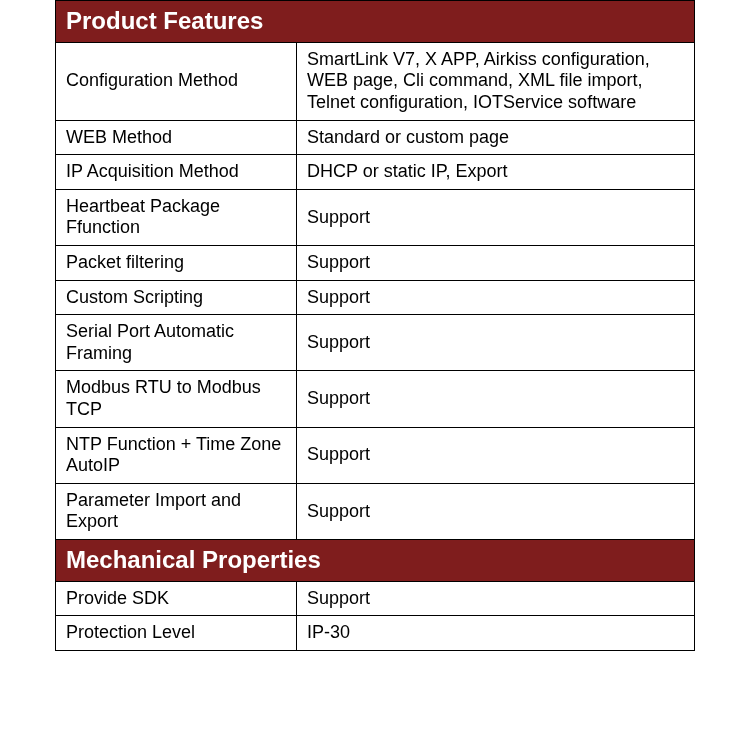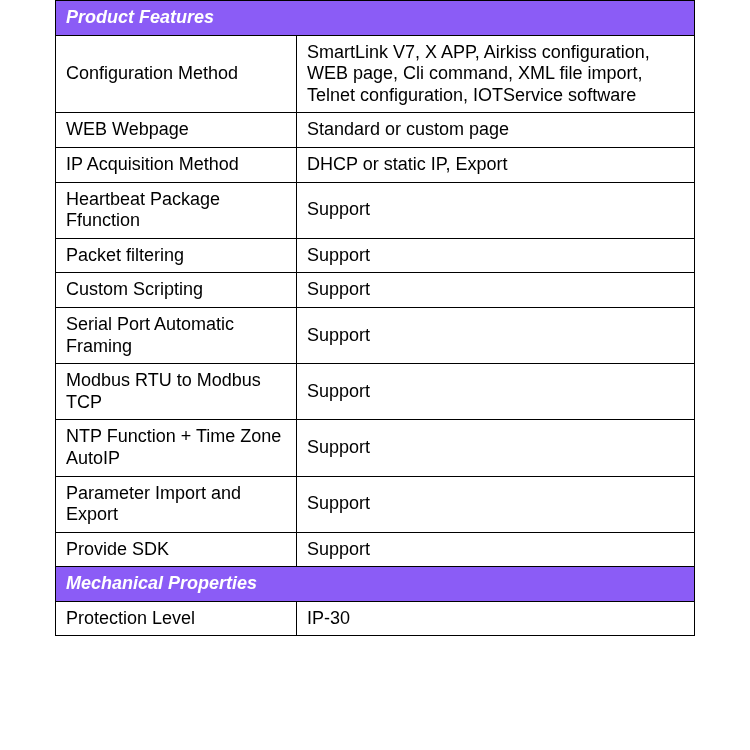--- a/index.html
+++ b/index.html
@@ -15,25 +15,24 @@
     border-collapse: collapse;
     font-size: 18px;
   }
   .spec-table td {
     border: 1px solid #000;
     padding: 6px 10px;
     vertical-align: middle;
     line-height: 1.2;
   }
   .section-header {
-    background: #8b5cf6;
+    background: #7f1d1d;
     color: #fff;
     font-weight: bold;
-    font-style: italic;
-    font-size: 18px;
+    font-size: 24px;
     padding: 6px 10px;
   }
   .col-label {
     width: 220px;
     margin-top: 8px;
   }
   .col-value {
   }
 </style>
 </head>
@@ -43,21 +42,21 @@
   <tbody>
 
     <tr>
       <td class="section-header" colspan="2">Product Features</td>
     </tr>
     <tr>
       <td class="col-label">Configuration Method</td>
       <td class="col-value">SmartLink V7, X APP, Airkiss configuration, WEB page, Cli command, XML file import, Telnet configuration, IOTService software</td>
     </tr>
     <tr>
-      <td class="col-label">WEB Webpage</td>
+      <td class="col-label">WEB Method</td>
       <td class="col-value">Standard or custom page</td>
     </tr>
     <tr>
       <td class="col-label">IP Acquisition Method</td>
       <td class="col-value">DHCP or static IP, Export</td>
     </tr>
     <tr>
       <td class="col-label">Heartbeat Package Ffunction</td>
       <td class="col-value">Support</td>
     </tr>
@@ -79,26 +78,26 @@
     </tr>
     <tr>
       <td class="col-label">NTP Function + Time Zone AutoIP</td>
       <td class="col-value">Support</td>
     </tr>
     <tr>
       <td class="col-label">Parameter Import and Export</td>
       <td class="col-value">Support</td>
     </tr>
     <tr>
-      <td class="col-label">Provide SDK</td>
-      <td class="col-value">Support</td>
+      <td class="section-header" colspan="2">Mechanical Properties</td>
     </tr>
 
     <tr>
-      <td class="section-header" colspan="2">Mechanical Properties</td>
+      <td class="col-label">Provide SDK</td>
+      <td class="col-value">Support</td>
     </tr>
     <tr>
       <td class="col-label">Protection Level</td>
       <td class="col-value">IP-30</td>
     </tr>
 
   </tbody>
 </table>
 
 </body></html>

